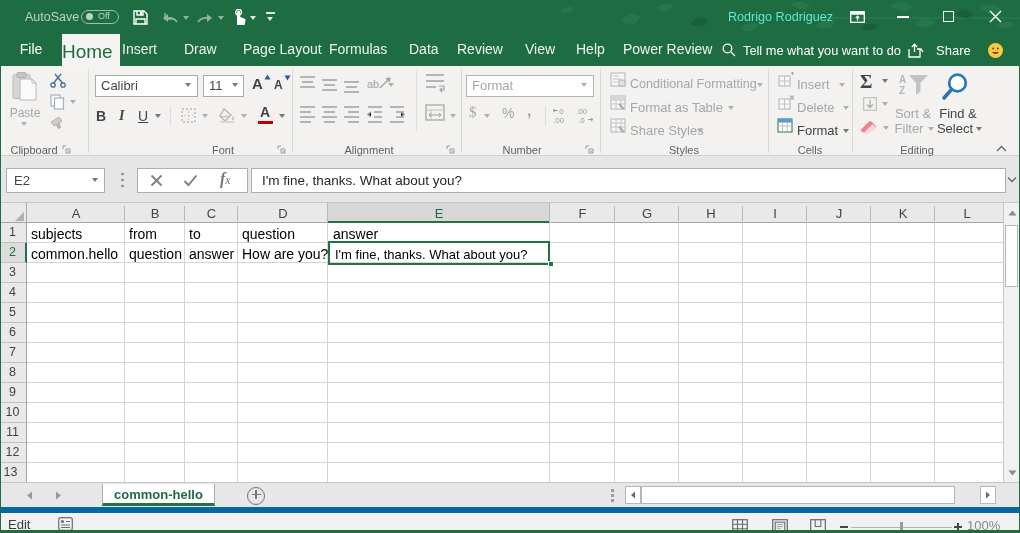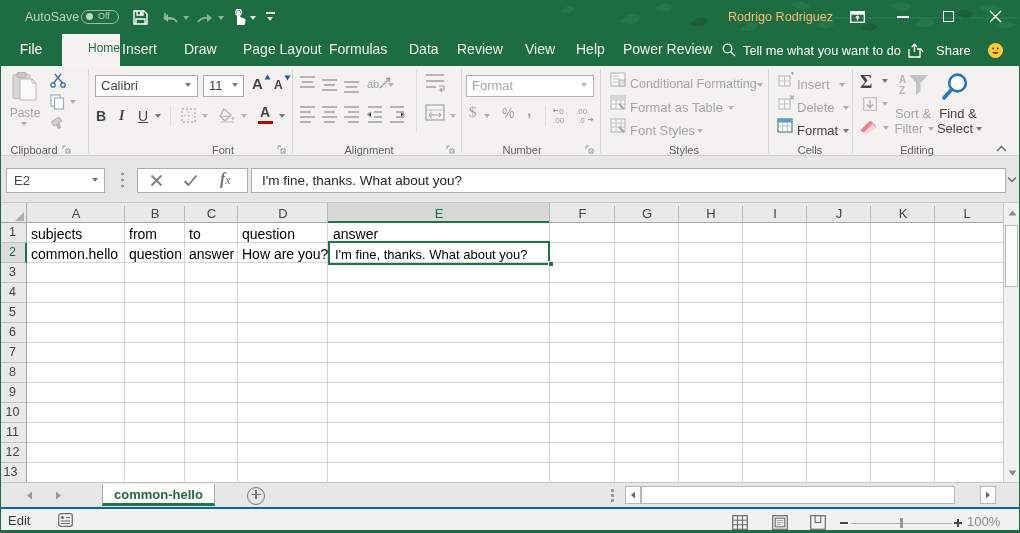--- a/index.html
+++ b/index.html
@@ -53,37 +53,37 @@
       <path d="M15 7 l-5 -4 v8 z" fill="#8fb59e"></path>
     </svg>
 <div class="ab dd" style="left:218px;top:16px;border-top-color:#8fb59e;"></div>
 <svg class="ab" style="left:231px;top:9px;" width="15" height="17" viewBox="0 0 15 17">
       <path d="M6 16 L6 3 a1.6 1.6 0 0 1 3.2 0 L9.2 8 l4.2 1.4 a2 2 0 0 1 1.2 2.2 L13.6 16z" fill="#fff"></path>
       <circle cx="7.6" cy="3.2" r="2.9" fill="none" stroke="#fff" stroke-width="1.3"></circle>
     </svg>
 <div class="ab dd" style="left:250px;top:16px;border-top-color:#dfe9e3;"></div>
 <div class="ab" style="left:266px;top:12px;width:9px;height:1.5px;background:#dfe9e3;"></div>
 <div class="ab dd" style="left:267px;top:17px;border-top-color:#dfe9e3;"></div>
-<div class="ab" style="left:728px;top:10px;font-size:12.6px;color:#fdba74;">Rodrigo Rodriguez</div>
+<div class="ab" style="left:728px;top:10px;font-size:12.6px;color:#5eead4;">Rodrigo Rodriguez</div>
 <svg class="ab" style="left:850px;top:11px;" width="15" height="12" viewBox="0 0 15 12">
       <rect x="0.7" y="0.7" width="13.6" height="10.6" fill="none" stroke="#fff" stroke-width="1.3"></rect>
       <rect x="0.7" y="0.7" width="13.6" height="3" fill="#fff"></rect>
       <path d="M7.5 9.5 L7.5 5.5 M5.8 7 L7.5 5.2 L9.2 7" stroke="#fff" stroke-width="1.2" fill="none"></path>
     </svg>
 <div class="ab" style="left:897px;top:16px;width:12px;height:1.5px;background:#fff;"></div>
 <div class="ab" style="left:943px;top:11px;width:9px;height:9px;border:1.4px solid #fff;"></div>
 <svg class="ab" style="left:989px;top:10px;" width="13" height="13" viewBox="0 0 13 13">
       <path d="M1 1 L12 12 M12 1 L1 12" stroke="#fff" stroke-width="1.4"></path>
     </svg>
 </div>
 
 <div class="ab" id="tabrow" style="left:0;top:34px;width:1020px;height:32px;background:#1e6c41;">
 <div class="ab" style="left:62px;top:0;width:58px;height:32px;background:#f5f4f2;"></div>
 <div class="ab" style="left:10px;top:7px;width:42px;text-align:center;font-size:14px;color:#fff;">File</div>
-<div class="ab" style="left:62px;top:7px;width:58px;text-align:right;font-size:12px;color:#1e6c41;">Home</div>
+<div class="ab" style="left:62px;top:7px;width:58px;text-align:left;font-size:19px;color:#1e6c41;">Home</div>
 <div class="ab" style="left:122px;top:7px;font-size:14px;color:#eef4f0;">Insert</div>
 <div class="ab" style="left:184px;top:7px;font-size:14px;color:#eef4f0;">Draw</div>
 <div class="ab" style="left:243px;top:7px;font-size:14px;color:#eef4f0;">Page Layout</div>
 <div class="ab" style="left:329px;top:7px;font-size:14px;color:#eef4f0;">Formulas</div>
 <div class="ab" style="left:409px;top:7px;font-size:14px;color:#eef4f0;">Data</div>
 <div class="ab" style="left:457px;top:7px;font-size:14px;color:#eef4f0;">Review</div>
 <div class="ab" style="left:525px;top:7px;font-size:14px;color:#eef4f0;">View</div>
 <div class="ab" style="left:576px;top:7px;font-size:14px;color:#eef4f0;">Help</div>
 <div class="ab" style="left:623px;top:7px;font-size:14px;color:#eef4f0;">Power Review</div>
 
@@ -270,21 +270,21 @@
       <rect x="1" y="1" width="14" height="4" fill="#d6d6d6"></rect>
       <path d="M9 9 l5 5" stroke="#a8a8a8" stroke-width="2"></path>
     </svg>
 <div class="ab dis" style="left:630px;top:34px;font-size:13px;">Format as Table</div>
 <div class="ab dd2" style="left:728px;top:40px;"></div>
 <svg class="ab" style="left:610px;top:52px;" width="16" height="15" viewBox="0 0 16 15">
       <rect x="1" y="1" width="14" height="13" fill="#f7f7f7" stroke="#b3b3b3"></rect>
       <path d="M1 5 h14 M6 1 v13 M11 1 v13 M1 9 h14" stroke="#c4c4c4"></path>
       <path d="M9 9 l5 5" stroke="#a8a8a8" stroke-width="2"></path>
     </svg>
-<div class="ab dis" style="left:630px;top:57px;font-size:13px;">Font Styles</div>
+<div class="ab dis" style="left:630px;top:57px;font-size:13px;">Share Styles</div>
 <div class="ab dd2" style="left:697px;top:63px;"></div>
 
 <svg class="ab" style="left:778px;top:6px;" width="16" height="15" viewBox="0 0 16 15">
       <rect x="1" y="4" width="11" height="10" fill="#f7f7f7" stroke="#b3b3b3"></rect>
       <path d="M1 9 h11 M6.5 4 v10" stroke="#c4c4c4"></path>
       <path d="M13 1 h3 M14.5 0 v3" stroke="#a8a8a8" stroke-width="1.2"></path>
     </svg>
 <div class="ab dis" style="left:797px;top:11px;font-size:13px;">Insert</div>
 <div class="ab dd2" style="left:839px;top:17px;"></div>
 <svg class="ab" style="left:778px;top:29px;" width="16" height="15" viewBox="0 0 16 15">
@@ -470,21 +470,21 @@
 <svg class="ab" style="left:630px;top:8px;" width="6" height="8" viewBox="0 0 6 8">
       <path d="M5 0.5 L1 4 L5 7.5z" fill="#6a6a6a"></path>
     </svg>
 <div class="ab" style="left:641px;top:3px;width:314px;height:18px;background:#fff;border:1px solid #b6b6b6;box-sizing:border-box;"></div>
 <div class="ab" style="left:980px;top:3px;width:16px;height:18px;background:#fff;border:1px solid #b6b6b6;box-sizing:border-box;"></div>
 <svg class="ab" style="left:985px;top:8px;" width="6" height="8" viewBox="0 0 6 8">
       <path d="M1 0.5 L5 4 L1 7.5z" fill="#6a6a6a"></path>
     </svg>
 </div>
 
-<div class="ab" id="statusbar" style="left:0;top:507px;width:1020px;height:23px;background:#f1f1f1;border-top:2px solid #0369a1;box-sizing:border-box;">
+<div class="ab" id="statusbar" style="left:0;top:507px;width:1020px;height:23px;background:#f1f1f1;border-top:6px solid #0369a1;box-sizing:border-box;">
 <div class="ab" style="left:8px;top:4px;font-size:13px;color:#3a3a3a;">Edit</div>
 <svg class="ab" style="left:58px;top:4px;" width="15" height="14" viewBox="0 0 15 14">
       <rect x="0.7" y="0.7" width="13.6" height="12.6" rx="2" fill="none" stroke="#6d6d6d" stroke-width="1.2"></rect>
       <circle cx="4.5" cy="4.5" r="1.6" fill="#6d6d6d"></circle>
       <path d="M8 4.5 h4 M3 8 h9 M3 10.5 h9" stroke="#6d6d6d" stroke-width="1.1"></path>
     </svg>
 <svg class="ab" style="left:732px;top:6px;" width="16" height="15" viewBox="0 0 16 15">
       <rect x="0.7" y="0.7" width="14.6" height="13.6" fill="none" stroke="#696969" stroke-width="1.2"></rect>
       <path d="M0.7 5.2 h14.6 M0.7 9.7 h14.6 M5.5 0.7 v13.6 M10.5 0.7 v13.6" stroke="#696969" stroke-width="1.1"></path>
     </svg>

